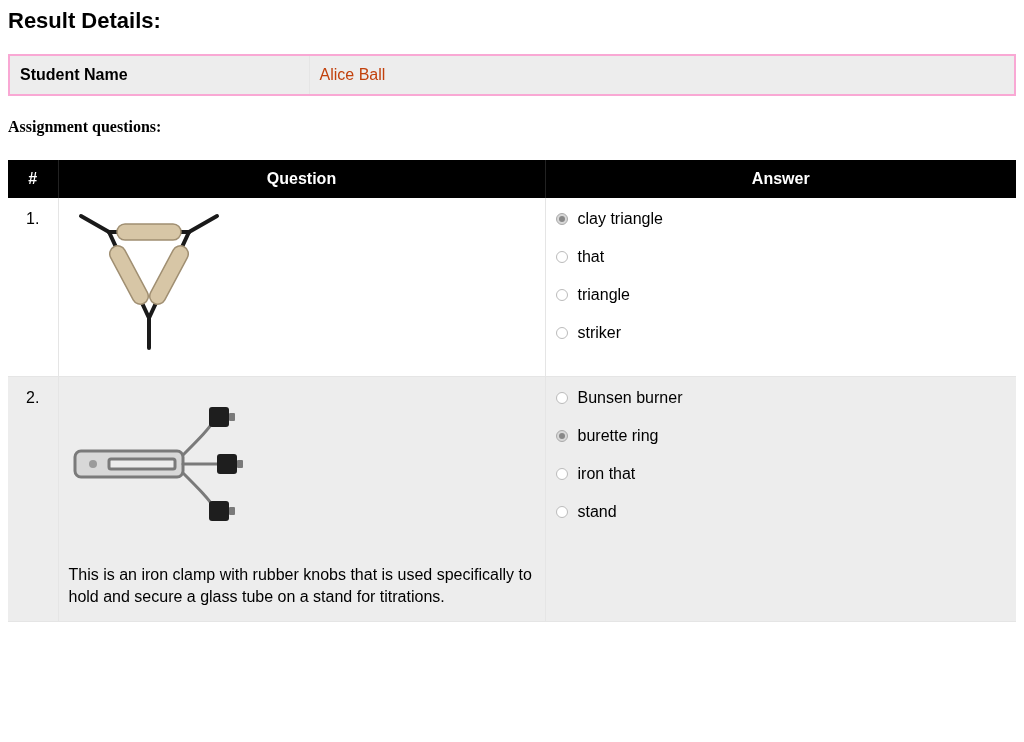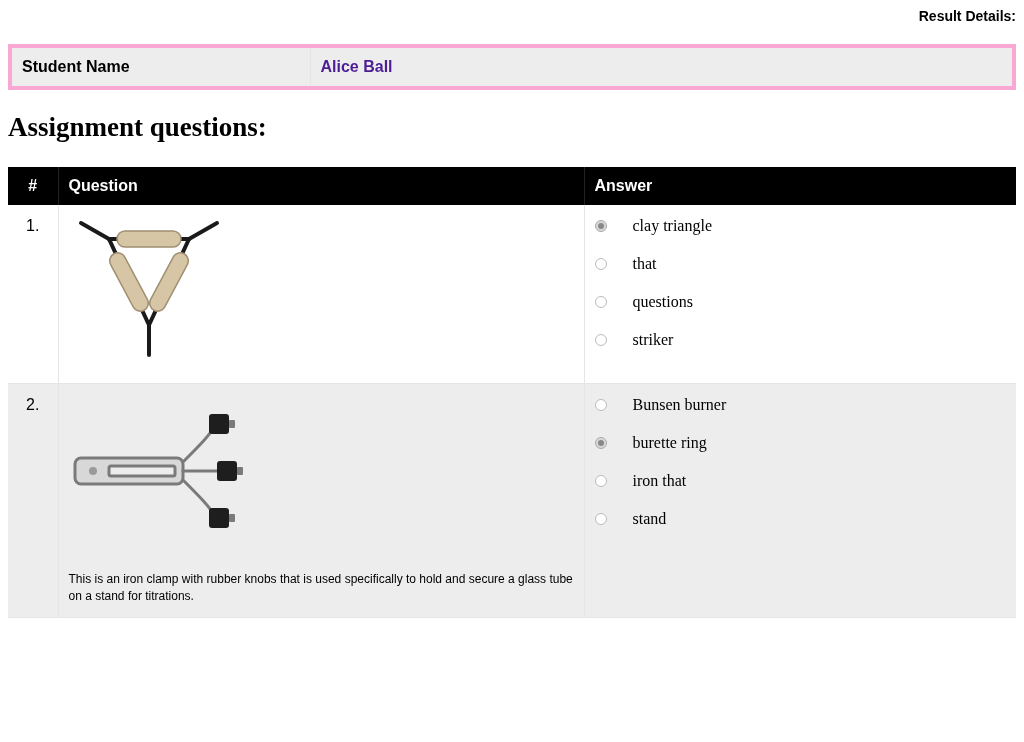--- a/index.html
+++ b/index.html
@@ -6,75 +6,74 @@
   body {
     margin: 0;
     padding: 8px 8px 0 8px;
     font-family: -apple-system, BlinkMacSystemFont, "Segoe UI", Helvetica, Arial, sans-serif;
     font-size: 16px;
     color: #000;
     background: #fff;
     width: 1024px;
   }
   h2.page-title {
-    font-size: 14px;
+    font-size: 22px;
     font-weight: 700;
     margin: 0 0 20px 0;
-    text-align: right;
   }
   table.details {
     width: 100%;
     border-collapse: collapse;
-    border: 4px solid #f9a8d4;
+    border: 2px solid #f9a8d4;
   }
   table.details td {
     padding: 10px 10px;
     border: 1px solid #e5e5e5;
     font-size: 16px;
   }
   table.details tr:nth-child(odd) { background: #ededed; }
   table.details tr:nth-child(even) { background: #fff; }
   table.details td.key { font-weight: 700; width: 300px; }
-  a.pink-link { color: #4c1d95; text-decoration: none; font-weight: bold; }
+  a.pink-link { color: #c2410c; text-decoration: none; }
   h3.subhead {
     font-family: "Georgia", "Times New Roman", serif;
     font-weight: 700;
-    font-size: 27px;
+    font-size: 16px;
     margin: 22px 0 24px 0;
   }
   table.qtable {
     width: 100%;
     border-collapse: collapse;
   }
   table.qtable thead th {
     background: #000;
     color: #fff;
-    text-align: left;
+    text-align: center;
     font-weight: 600;
     padding: 10px 10px;
     font-size: 16px;
     border-right: 1px solid #222;
   }
   table.qtable thead th:last-child { border-right: none; }
   table.qtable thead th.num-col { width: 50px; text-align: center; }
-  table.qtable thead th.ans-col { width: 432px; }
+  table.qtable thead th.ans-col { width: 471px; }
   table.qtable tbody td {
     padding: 12px 10px;
     vertical-align: top;
     border-right: 1px solid #e5e5e5;
     border-bottom: 1px solid #e5e5e5;
     font-size: 16px;
   }
   table.qtable tbody td:last-child { border-right: none; }
   table.qtable tbody tr.row-even { background: #fff; }
   table.qtable tbody tr.row-odd { background: #ededed; }
   table.qtable td.num { text-align: center; font-size: 16px; }
   .qimg { margin-bottom: 10px; }
-  .qdesc { font-size: 12px; line-height: 1.4; max-width: 540px; margin-top: 21px; }
-  .opt { display: flex; align-items: center; gap: 26px; margin-bottom: 20px; font-size: 16px; font-family: Liberation Serif, serif;}
+  .qdesc { font-size: 16px; line-height: 1.4; max-width: 540px; margin-top: 21px; }
+  .opt { display: flex; align-items: center; gap: 10px; margin-bottom: 20px; font-size: 16px;}
   .radio {
     width: 12px; height: 12px; border-radius: 50%;
     border: 1px solid #bbb; background: #fff; flex: 0 0 auto;
     position: relative;
   }
   .radio.selected {
     background: #d8d8d8;
     border-color: #aaa;
   }
   .radio.selected::after {
@@ -144,21 +143,21 @@
         <div class="opt">
           <span class="radio selected"></span>
           <span>clay triangle</span>
         </div>
         <div class="opt">
           <span class="radio"></span>
           <span>that</span>
         </div>
         <div class="opt">
           <span class="radio"></span>
-          <span>questions</span>
+          <span>triangle</span>
         </div>
         <div class="opt">
           <span class="radio"></span>
           <span>striker</span>
         </div>
       </td>
     </tr>
 
     <tr class="row-odd">
       <td class="num">2.</td>

